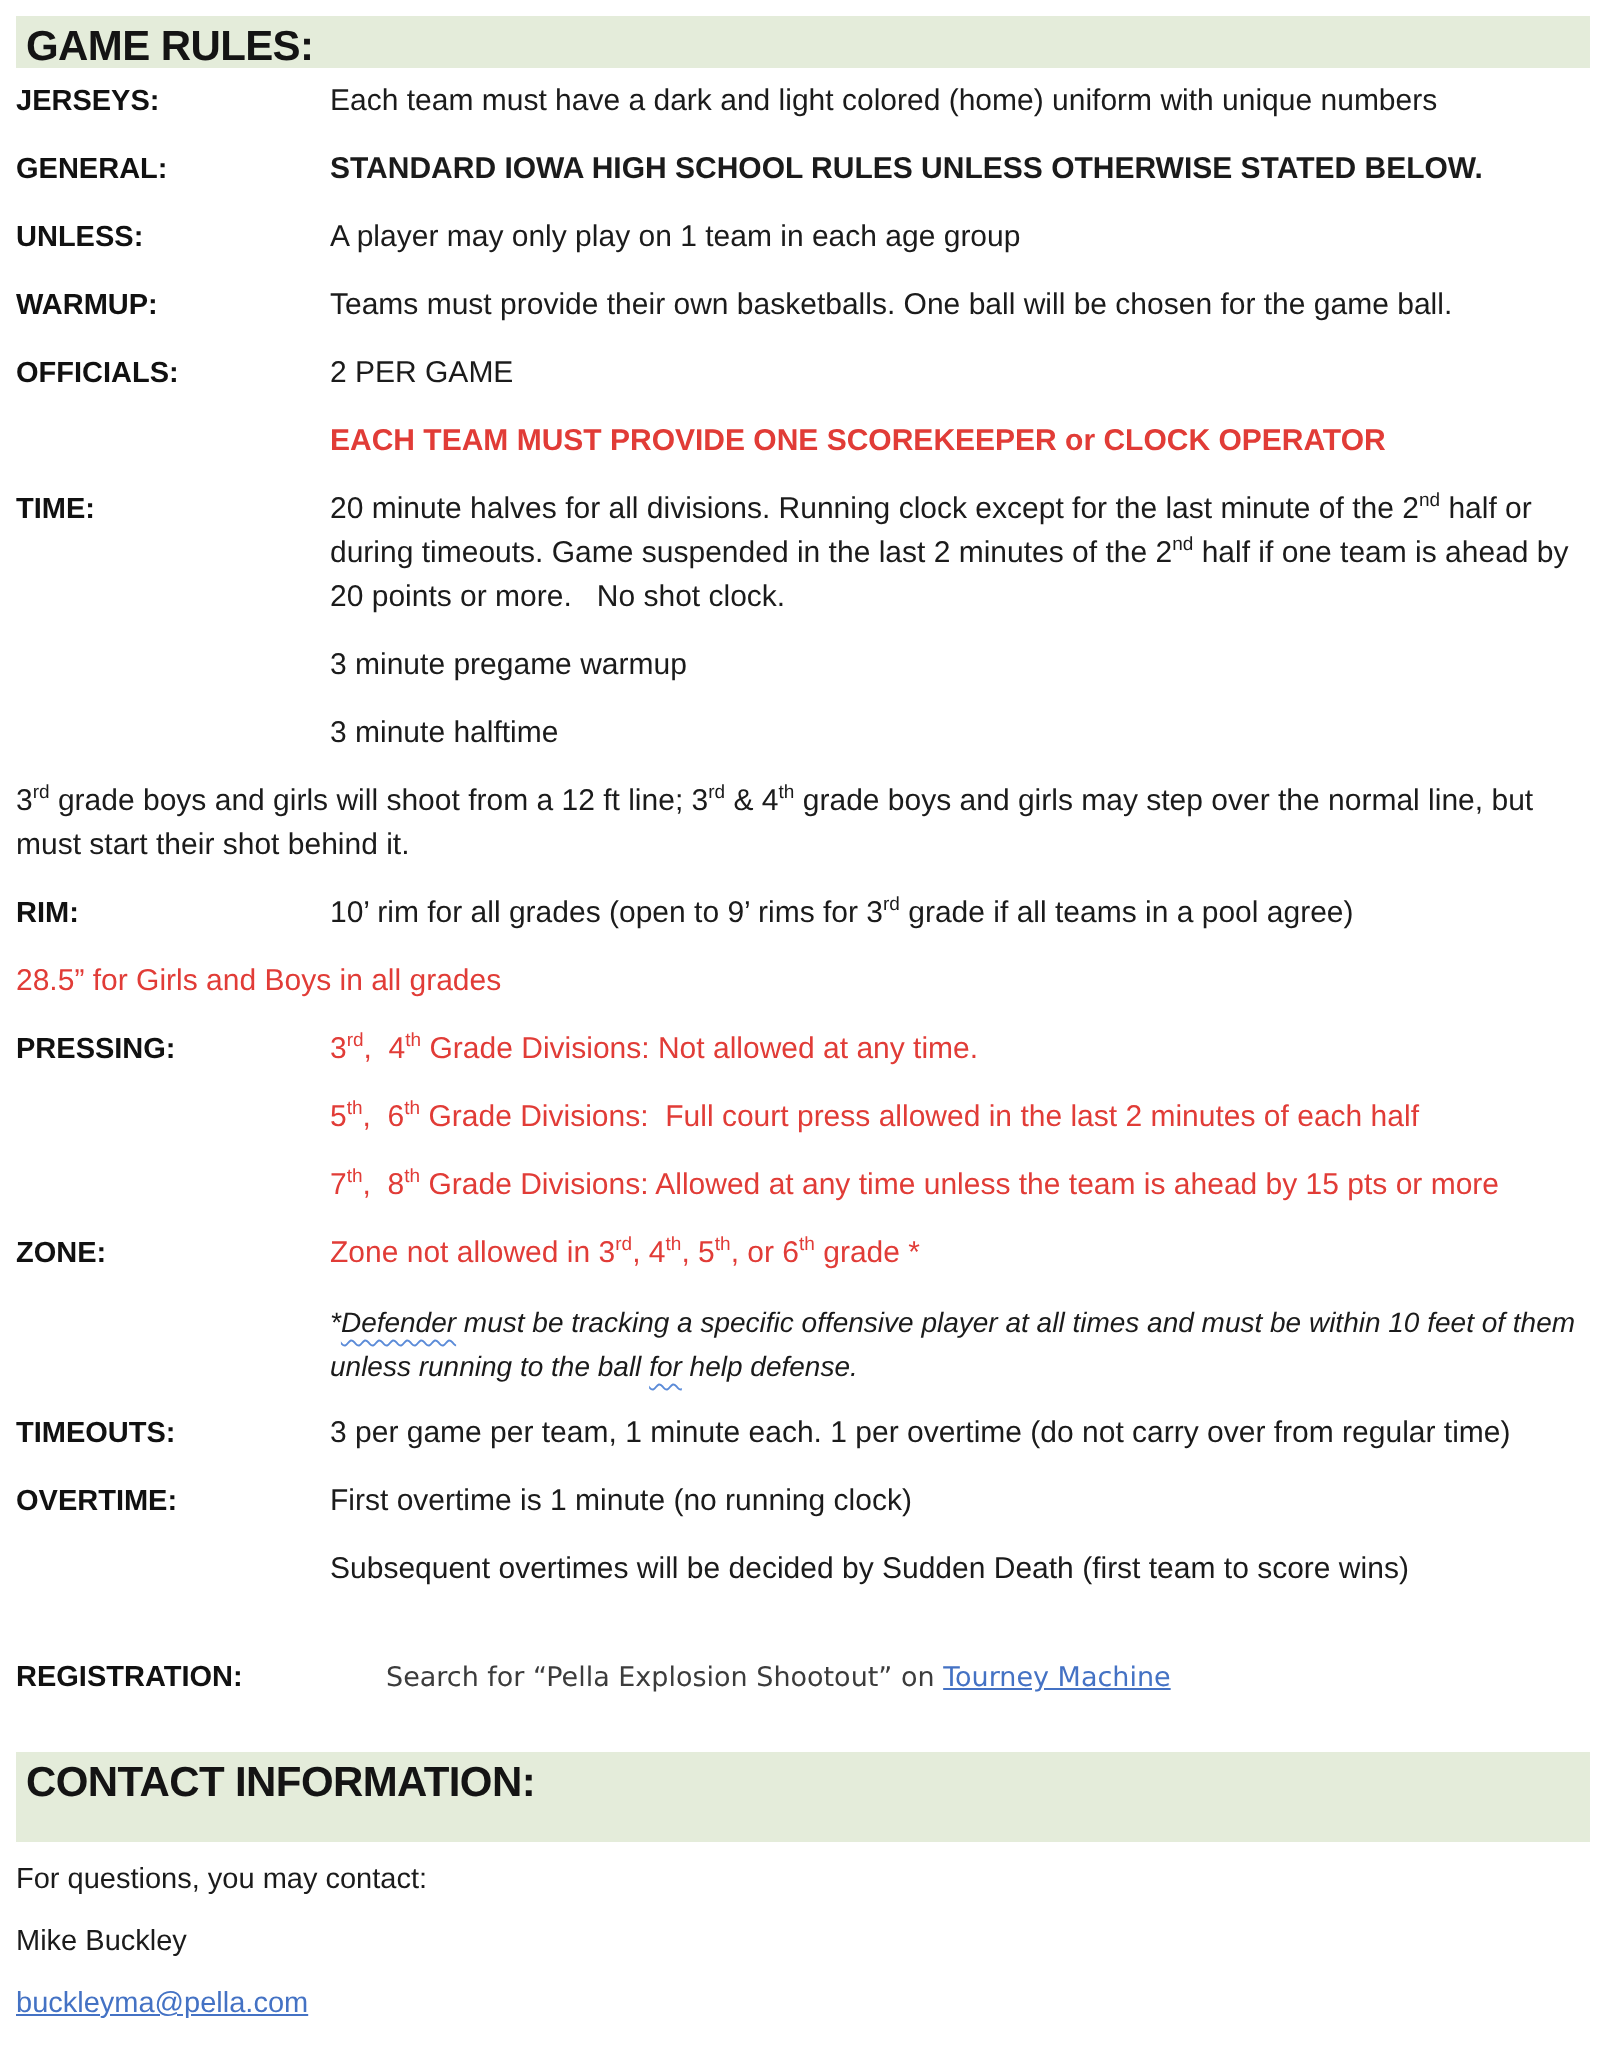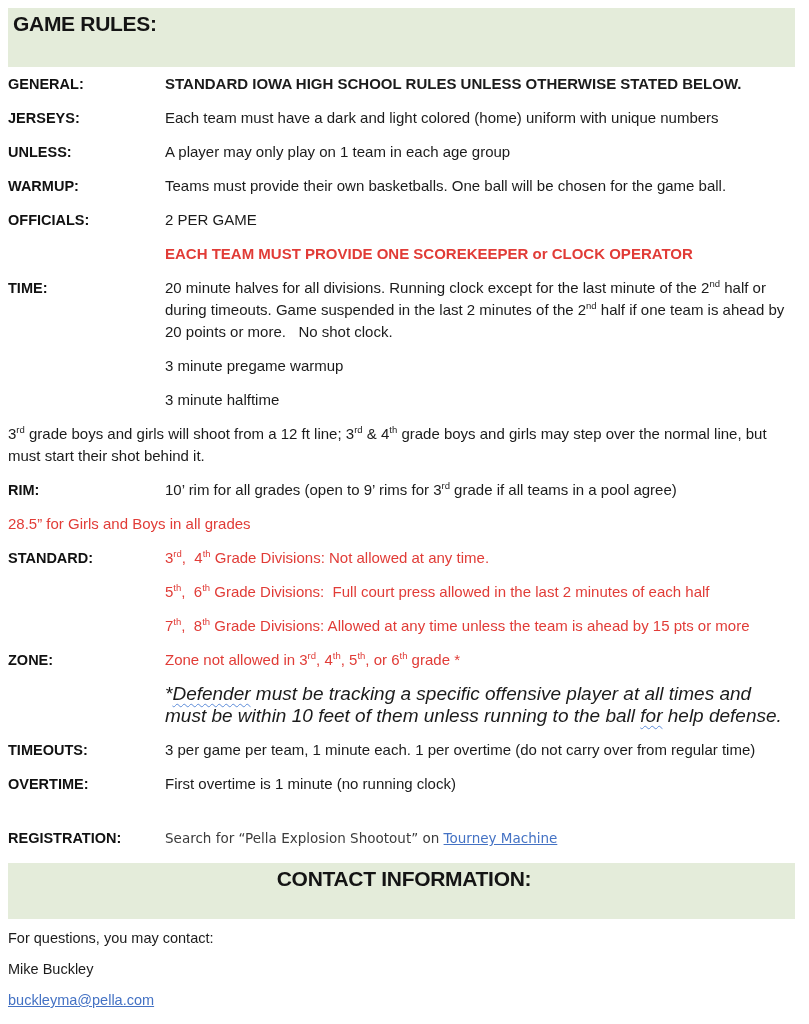--- a/index.html
+++ b/index.html
@@ -7,47 +7,47 @@
     width:809px; height:1024px; overflow:hidden;
     font-family:"Liberation Sans", sans-serif;
     color:#1b1b1b;
     -webkit-font-smoothing:antialiased;
   }
   .page { box-sizing:border-box; width:809px; padding:8px 14px 0 8px; }
 
   .section-bar {
     background:var(--header-bg, #e4ecda);
     box-sizing:border-box;
-    height:59px;
+    height:26px;
     padding:3px 0 0 5px;
     margin:0 0 6px 0;
   }
   .section-bar .bar-title {
     font-size:21px; font-weight:bold; color:#141414; letter-spacing:-0.3px;
     line-height:26px;
   }
-  .contact-bar { margin-top:2px; height:56px; margin-bottom:8px;text-align:center; }
+  .contact-bar { margin-top:14px; height:45px; margin-bottom:8px; }
 
   .rule-row { display:flex; align-items:flex-start; }
-  .rule-row.spaced { margin-top:20px; }
+  .rule-row.spaced { margin-top:20px;gap:28px; }
   .rule-label {
     flex:0 0 157px; width:157px;
     font-weight:bold; font-size:14.5px; line-height:22px; color:#111;
     padding-top:0;
   }
   .rule-content { flex:1 1 auto; min-width:0; }
 
   p.doc-p {
     margin:0 0 12px 0;
     font-size:15px; line-height:22px;
     white-space:pre-wrap;
   }
   p.doc-p.b   { font-weight:bold; }
   p.doc-p.red { color:var(--red, #e13c37); }
-  p.doc-p.i   { font-style:italic; font-size:19px; }
+  p.doc-p.i   { font-style:italic; font-size:14px; }
   p.doc-p.alt { font-family:"DejaVu Sans", sans-serif; font-size:13.5px; color:#3c3c3c; }
 
   sup { font-size:9.5px; line-height:0; vertical-align:super; }
 
   a.doc-link {
     color:var(--link, #4472c4);
     text-decoration:underline;
     cursor:pointer;
   }
   .squiggle {
@@ -63,29 +63,29 @@
 <body>
 
 <div class="page">
 
   <div class="section-bar">
     <span class="bar-title">GAME RULES:</span>
   </div>
 
   <div id="rules" class="rules-list">
       <div class="rule-row">
+        <div class="rule-label">JERSEYS:</div>
+        <div class="rule-content">
+          <p class="doc-p"><span>Each team must have a dark and light colored (home) uniform with unique numbers</span></p>
+        </div>
+      </div>
+      <div class="rule-row">
         <div class="rule-label">GENERAL:</div>
         <div class="rule-content">
           <p class="doc-p b"><span>STANDARD IOWA HIGH SCHOOL RULES UNLESS OTHERWISE STATED BELOW.</span></p>
-        </div>
-      </div>
-      <div class="rule-row">
-        <div class="rule-label">JERSEYS:</div>
-        <div class="rule-content">
-          <p class="doc-p"><span>Each team must have a dark and light colored (home) uniform with unique numbers</span></p>
         </div>
       </div>
       <div class="rule-row">
         <div class="rule-label">UNLESS:</div>
         <div class="rule-content">
           <p class="doc-p"><span>A player may only play on 1 team in each age group</span></p>
         </div>
       </div>
       <div class="rule-row">
         <div class="rule-label">WARMUP:</div>
@@ -118,21 +118,21 @@
         <div class="rule-content">
           <p class="doc-p"><span>10’ rim for all grades (open to 9’ rims for 3</span><sup>rd</sup><span> grade if all teams in a pool agree)</span></p>
         </div>
       </div>
       <div class="rule-row">
         <div class="rule-content">
           <p class="doc-p red"><span>28.5” for Girls and Boys in all grades</span></p>
         </div>
       </div>
       <div class="rule-row">
-        <div class="rule-label">STANDARD:</div>
+        <div class="rule-label">PRESSING:</div>
         <div class="rule-content">
           <p class="doc-p red"><span>3</span><sup>rd</sup><span>,  4</span><sup>th</sup><span> Grade Divisions: Not allowed at any time.</span></p>
           <p class="doc-p red"><span>5</span><sup>th</sup><span>,  6</span><sup>th</sup><span> Grade Divisions:  Full court press allowed in the last 2 minutes of each half</span></p>
           <p class="doc-p red"><span>7</span><sup>th</sup><span>,  8</span><sup>th</sup><span> Grade Divisions: Allowed at any time unless the team is ahead by 15 pts or more</span></p>
         </div>
       </div>
       <div class="rule-row">
         <div class="rule-label">ZONE:</div>
         <div class="rule-content">
           <p class="doc-p red"><span>Zone not allowed in 3</span><sup>rd</sup><span>, 4</span><sup>th</sup><span>, 5</span><sup>th</sup><span>, or 6</span><sup>th</sup><span> grade *</span></p>
@@ -142,20 +142,21 @@
       <div class="rule-row">
         <div class="rule-label">TIMEOUTS:</div>
         <div class="rule-content">
           <p class="doc-p"><span>3 per game per team, 1 minute each. 1 per overtime (do not carry over from regular time)</span></p>
         </div>
       </div>
       <div class="rule-row">
         <div class="rule-label">OVERTIME:</div>
         <div class="rule-content">
           <p class="doc-p"><span>First overtime is 1 minute (no running clock)</span></p>
+          <p class="doc-p"><span>Subsequent overtimes will be decided by Sudden Death (first team to score wins)</span></p>
         </div>
       </div>
       <div class="rule-row spaced">
         <div class="rule-label">REGISTRATION:</div>
         <div class="rule-content">
           <p class="doc-p alt"><span>Search for “Pella Explosion Shootout” on </span><a class="doc-link" href="#">Tourney Machine</a></p>
         </div>
       </div>
     </div>
 

